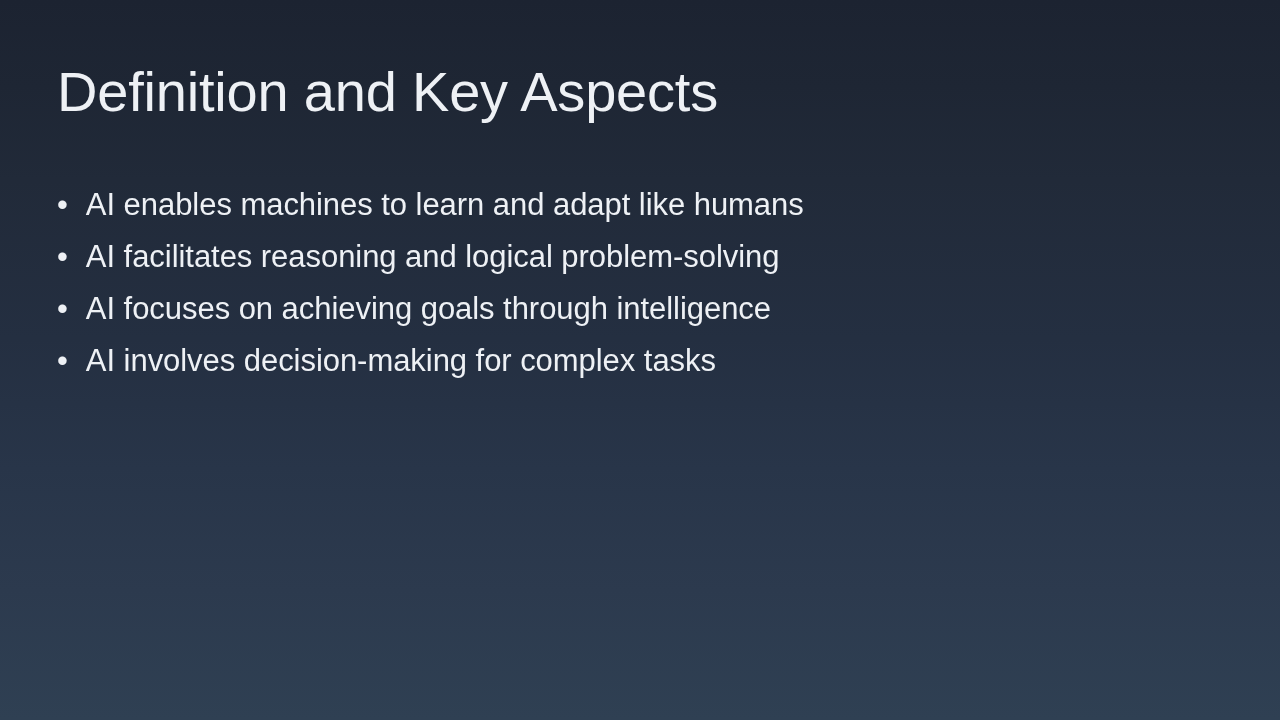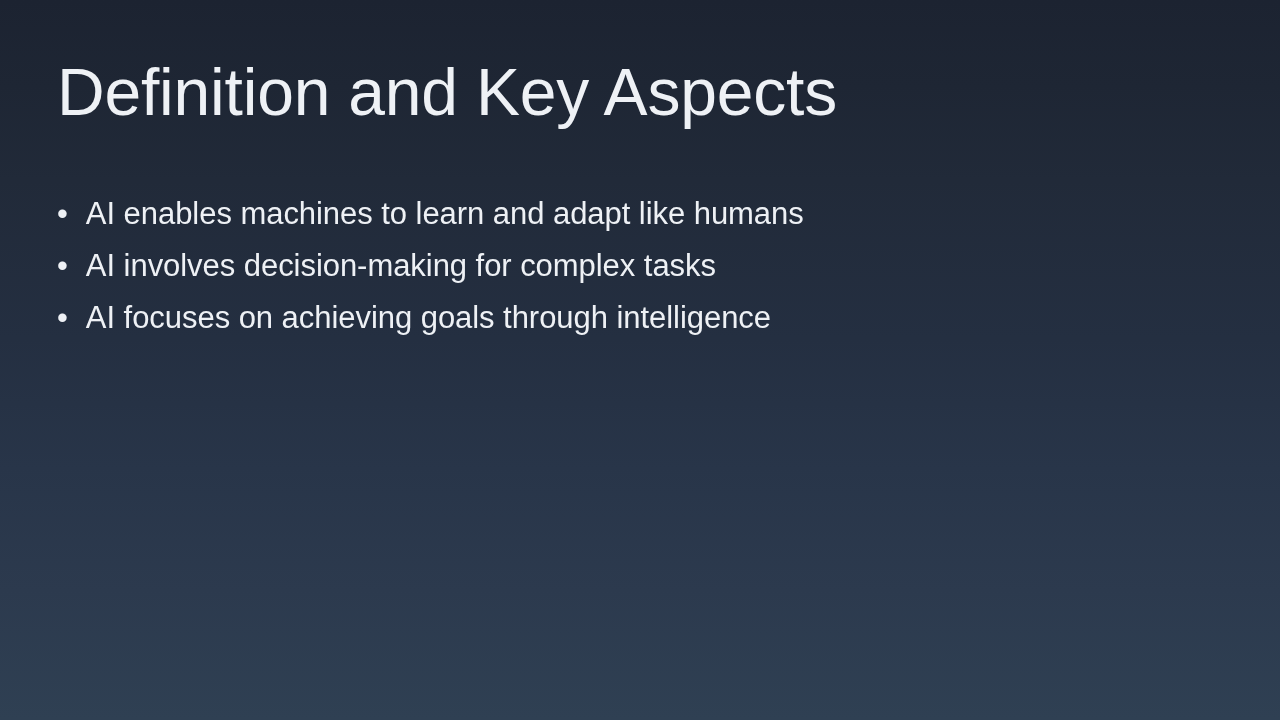--- a/index.html
+++ b/index.html
@@ -31,33 +31,33 @@
     overflow: hidden;
   }
 
   
   .slide-title {
     position: absolute;
     left: 57px;
     top: 55px;
     width: 1160px;
     margin: 0;
-    font-size: 66px;
+    font-size: 56px;
     font-weight: 400;
     line-height: 74px;
     letter-spacing: -0.2px;
     color: #eef1f5;
     white-space: nowrap;
   }
 
   
   .bullet-list {
     position: absolute;
     left: 57px;
-    top: 188px;
+    top: 179px;
     width: 1170px;
     margin: 0;
     padding: 0;
     list-style: none;
   }
   .bullet-item {
     position: relative;
     display: block;
     height: 52px;
     line-height: 52px;
@@ -85,27 +85,31 @@
 
   <h1 class="slide-title">Definition and Key Aspects</h1>
 
   <ul class="bullet-list">
 
     <li class="bullet-item">
       <span class="bullet-marker">•</span>
       <span class="bullet-text">AI enables machines to learn and adapt like humans</span>
     </li>
 
+    <li class="bullet-item">
+      <span class="bullet-marker">•</span>
+      <span class="bullet-text">AI facilitates reasoning and logical problem-solving</span>
+    </li>
 
 
     <li class="bullet-item">
       <span class="bullet-marker">•</span>
-      <span class="bullet-text">AI involves decision-making for complex tasks</span>
+      <span class="bullet-text">AI focuses on achieving goals through intelligence</span>
     </li>
 
     <li class="bullet-item">
       <span class="bullet-marker">•</span>
-      <span class="bullet-text">AI focuses on achieving goals through intelligence</span>
+      <span class="bullet-text">AI involves decision-making for complex tasks</span>
     </li>
 
   </ul>
 
 </div>
 
 </body></html>

